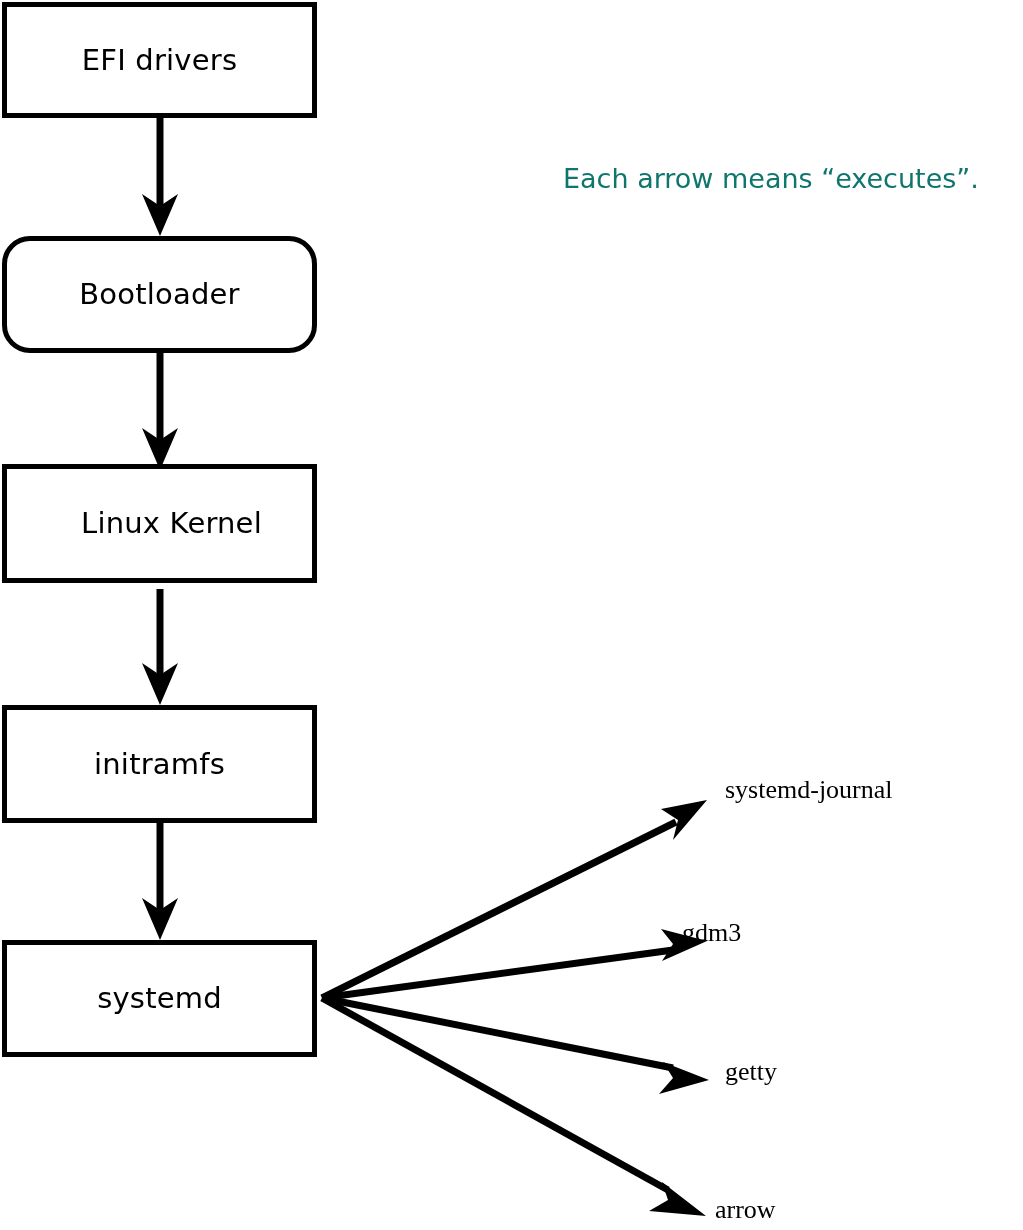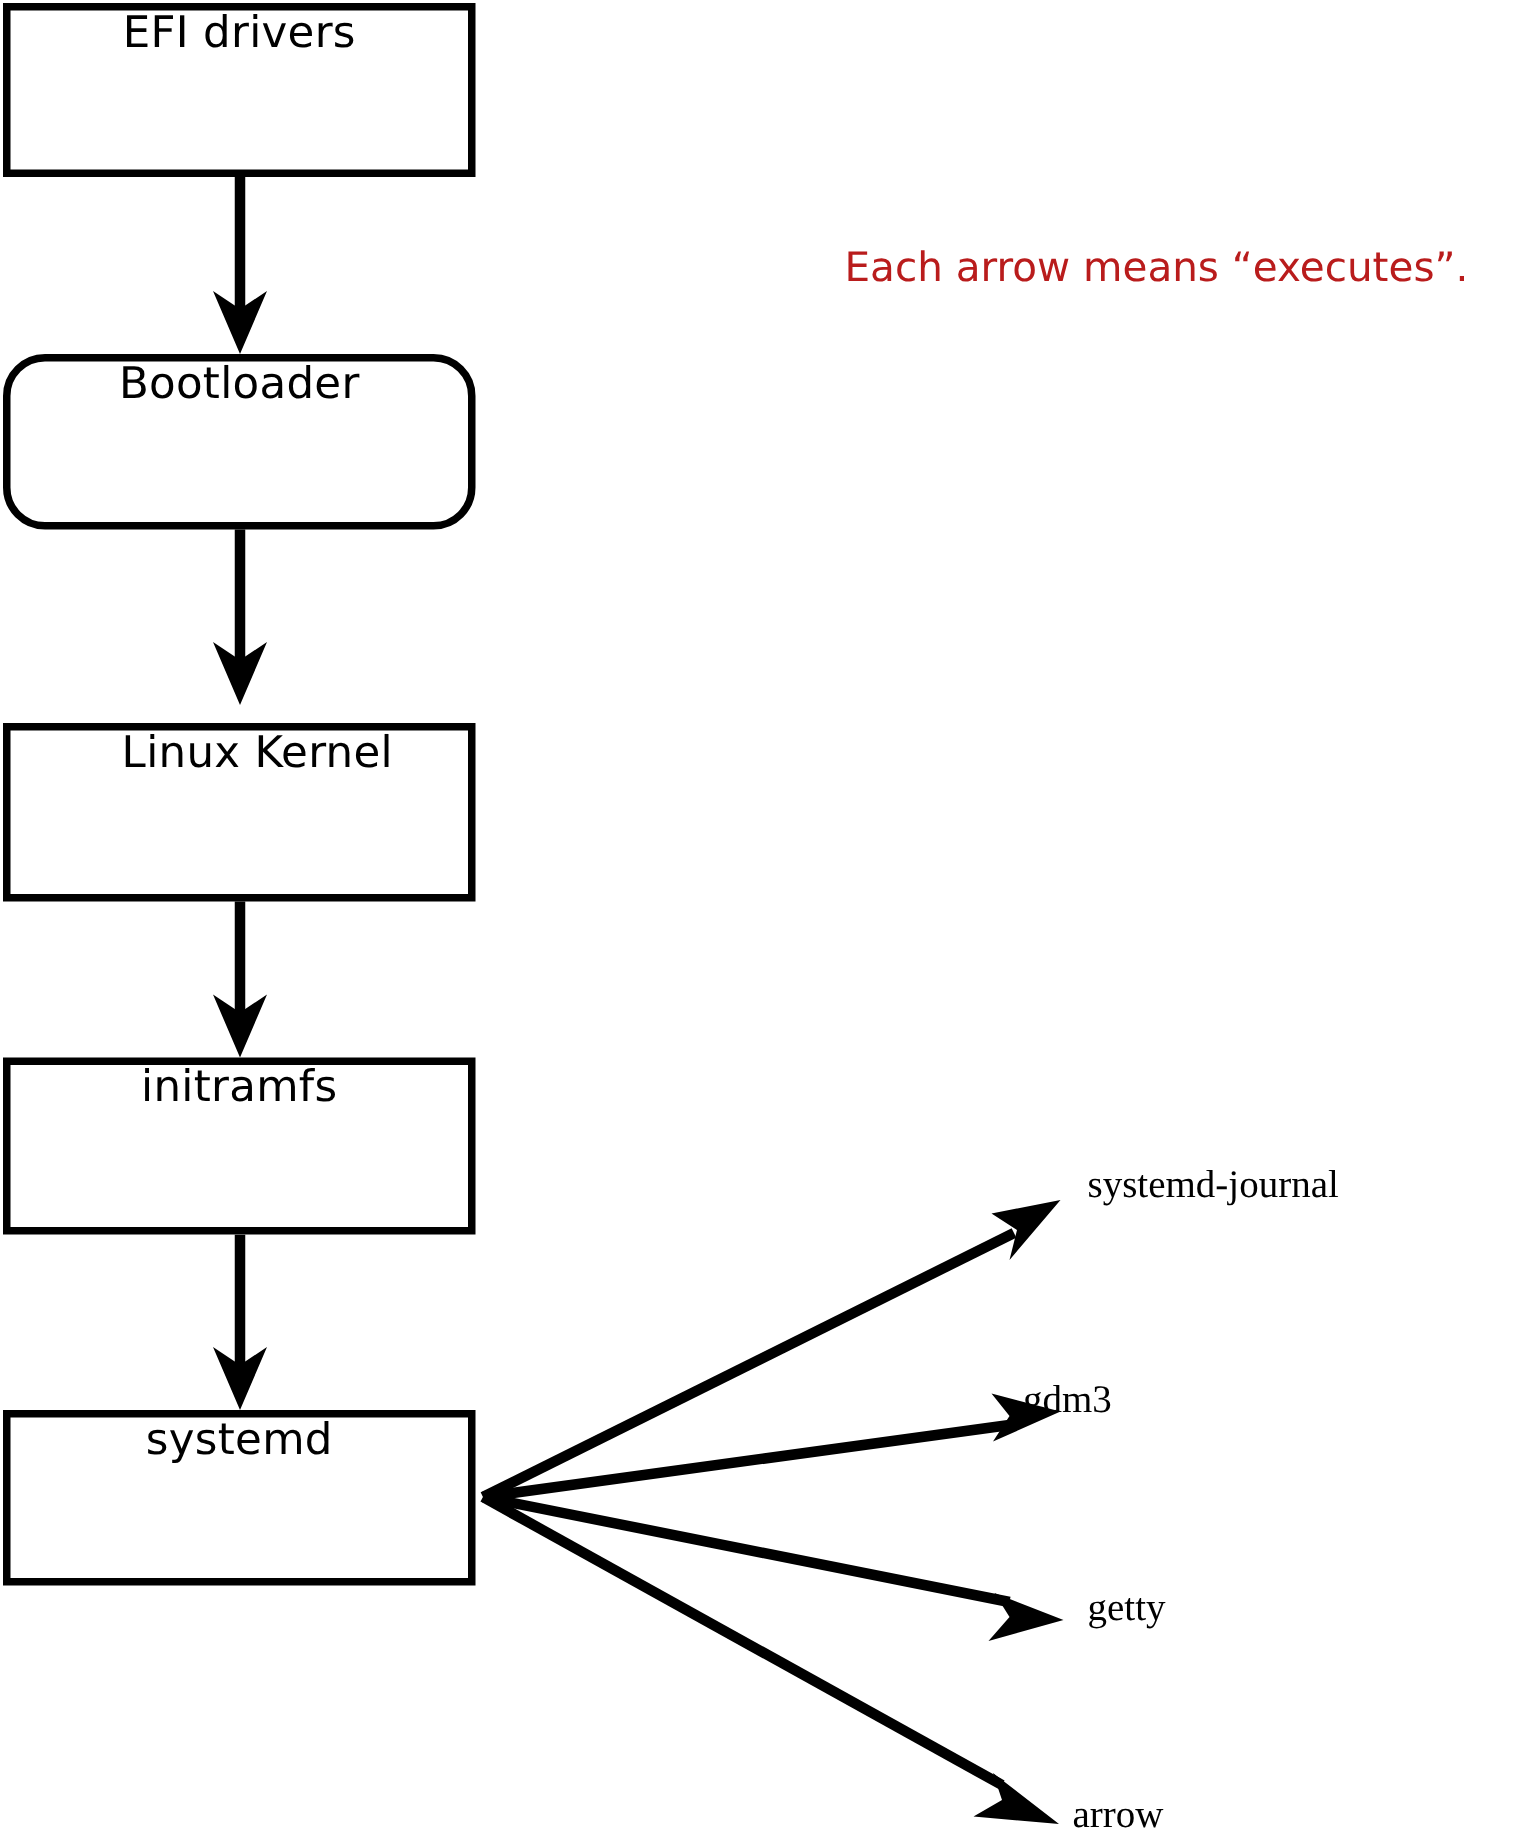--- a/index.html
+++ b/index.html
@@ -24,36 +24,37 @@
     left: 0;
     top: 0;
     width: 1023px;
     height: 1230px;
   }
   .stage-box {
     position: absolute;
     border: 5px solid #000000;
     background: #ffffff;
     display: flex;
+    align-items: center;
     justify-content: center;
   }
   .stage-label {
     font-family: "DejaVu Sans", sans-serif;
     font-size: 29px;
     line-height: 1;
     color: #000000;
     letter-spacing: 0.2px;
     white-space: nowrap;
   }
   .caption {
     position: absolute;
     font-family: "DejaVu Sans", sans-serif;
     font-size: 27px;
     line-height: 1;
-    color: #b91c1c;
+    color: #0f766e;
     white-space: nowrap;
   }
   .service-label {
     position: absolute;
     font-family: Liberation Serif, serif;
     font-size: 26px;
     line-height: 1;
     color: #000000;
     white-space: nowrap;
   }
@@ -104,21 +105,21 @@
   </svg>
 
   <div class="stage-box" style="left:2px; top:2px; width:315px; height:116px;">
     <span class="stage-label">EFI drivers</span>
   </div>
 
   <div class="stage-box" style="left:2px; top:236px; width:315px; height:117px;border-radius:28px;">
     <span class="stage-label">Bootloader</span>
   </div>
 
-  <div class="stage-box" style="left:2px; top:482px; width:315px; height:119px;padding-left:24px;">
+  <div class="stage-box" style="left:2px; top:464px; width:315px; height:119px;padding-left:24px;">
     <span class="stage-label">Linux Kernel</span>
   </div>
 
   <div class="stage-box" style="left:2px; top:940px; width:315px; height:117px;">
     <span class="stage-label">systemd</span>
   </div>
 
   <div class="stage-box" style="left:2px; top:705px; width:315px; height:118px;">
     <span class="stage-label">initramfs</span>
   </div>

